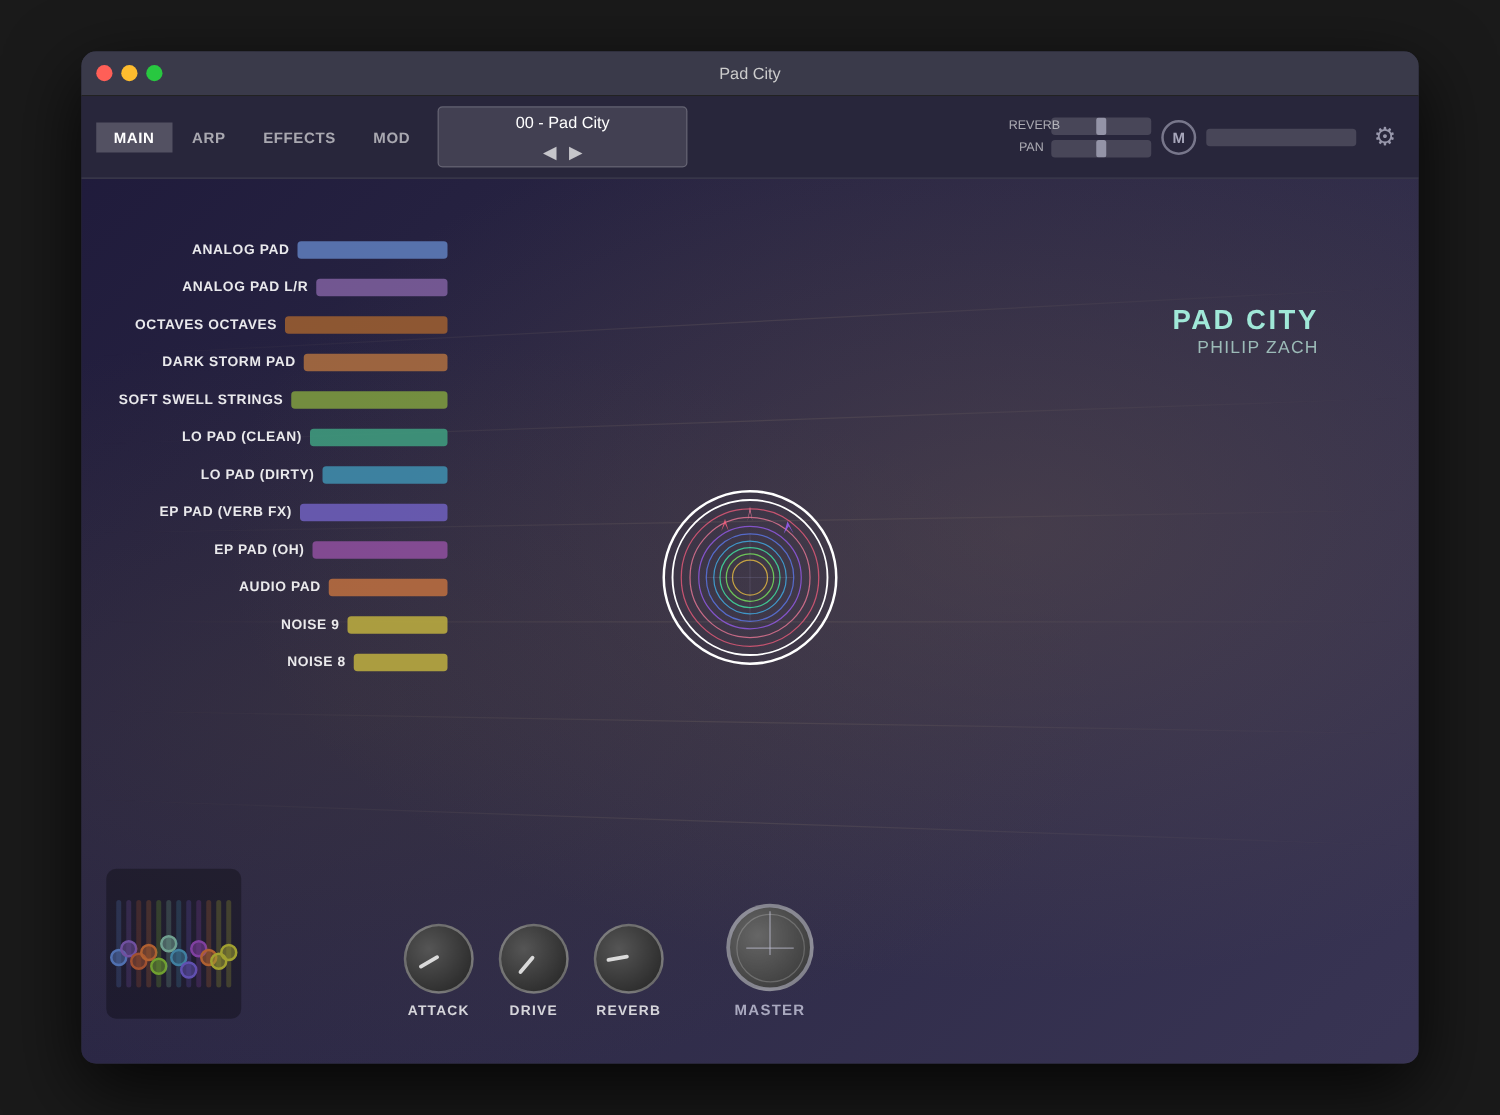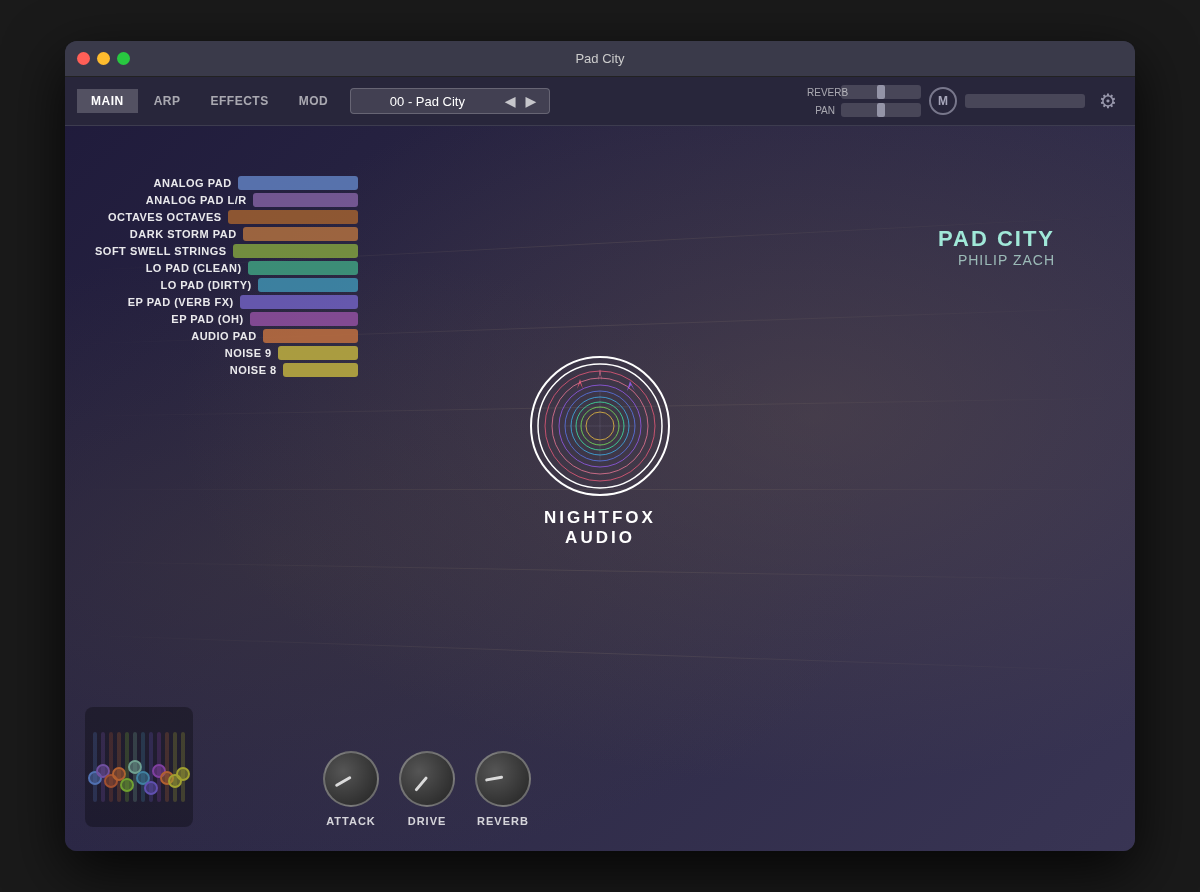--- a/index.html
+++ b/index.html
@@ -121,20 +121,21 @@
     }
     .preset-bar {
       display: flex;
       align-items: center;
       background: rgba(255,255,255,0.12);
       border: 1px solid rgba(255,255,255,0.2);
       border-radius: 4px;
       padding: 4px 10px;
       gap: 8px;
       min-width: 200px;
+      flex-direction: column;
     }
     .preset-name {
       color: white;
       font-size: 13px;
       flex: 1;
       text-align: center;
     }
     .preset-arrows {
       display: flex;
       gap: 4px;
@@ -211,21 +212,21 @@
       justify-content: center;
     }
     
     .instrument-list {
       position: absolute;
       left: 30px;
       top: 50px;
       z-index: 10;
       display: flex;
       flex-direction: column;
-      gap: 3px;
+      gap: 16px;
     }
     .inst-item {
       display: flex;
       align-items: center;
       justify-content: flex-end;
       gap: 6px;
     }
     .inst-label {
       font-size: 11px;
       font-weight: 600;
@@ -276,21 +277,21 @@
       letter-spacing: 2px;
     }
     .brand-author {
       color: rgba(180,220,210,0.8);
       font-size: 14px;
       letter-spacing: 1px;
     }
     
     .bottom-section {
       position: absolute;
-      bottom: 4px;
+      bottom: 16px;
       left: 0;
       right: 0;
       z-index: 10;
       display: flex;
       align-items: flex-end;
       padding: 0 20px 20px;
       gap: 30px;
     }
     
     .fader-section {
@@ -553,24 +554,20 @@
           <circle cx="65" cy="65" r="14" fill="none" stroke="#ffd040" stroke-width="1" opacity="0.7"></circle>
 
           <path d="M65,8 L67,20 L65,12 L63,20 Z" fill="#ff80a0" opacity="0.8"></path>
           <path d="M95,20 L100,30 L96,24 L92,30 Z" fill="#a060ff" opacity="0.8"></path>
           <path d="M45,18 L48,28 L45,22 L42,28 Z" fill="#ff6080" opacity="0.8"></path>
 
           <line x1="65" y1="30" x2="65" y2="100" stroke="rgba(200,200,255,0.2)" stroke-width="0.5"></line>
           <line x1="30" y1="65" x2="100" y2="65" stroke="rgba(200,200,255,0.2)" stroke-width="0.5"></line>
         </svg>
       </div>
-      <div style="text-align:center;">
-        <div style="color:white;font-size:17px;font-weight:700;letter-spacing:3px;">NIGHTFOX</div>
-        <div style="color:white;font-size:17px;font-weight:700;letter-spacing:3px;">AUDIO</div>
-      </div>
     </div>
 
     <div class="bottom-section">
 
       <div class="fader-section" id="fader-section">
           <div class="fader-track">
             <div class="fader-vertical" style="background: rgba(80, 112, 176, 0.267);">
               <div class="fader-handle" style="top: 55%; border-color: rgb(80, 112, 176); background: rgba(80, 112, 176, 0.533);"></div>
             </div>
           </div>
@@ -645,15 +642,23 @@
             <span class="knob-label">DRIVE</span>
           </div>
           <div class="knob-container">
             <div class="knob">
               <div class="knob-indicator" style="--rotation: -100deg;"></div>
             </div>
             <span class="knob-label">REVERB</span>
           </div>
         </div>
 
+      <div class="master-knob-container">
+        <div class="master-knob">
+          <div class="master-rings"></div>
+          <div class="master-line-h"></div>
+          <div style="position:absolute;width:1px;height:55%;background:rgba(200,200,220,0.6);top:5%;left:50%;transform:translateX(-50%);"></div>
+        </div>
+        <span class="master-label">MASTER</span>
+      </div>
     </div>
   </div>
 </div>
 
 </body></html>

